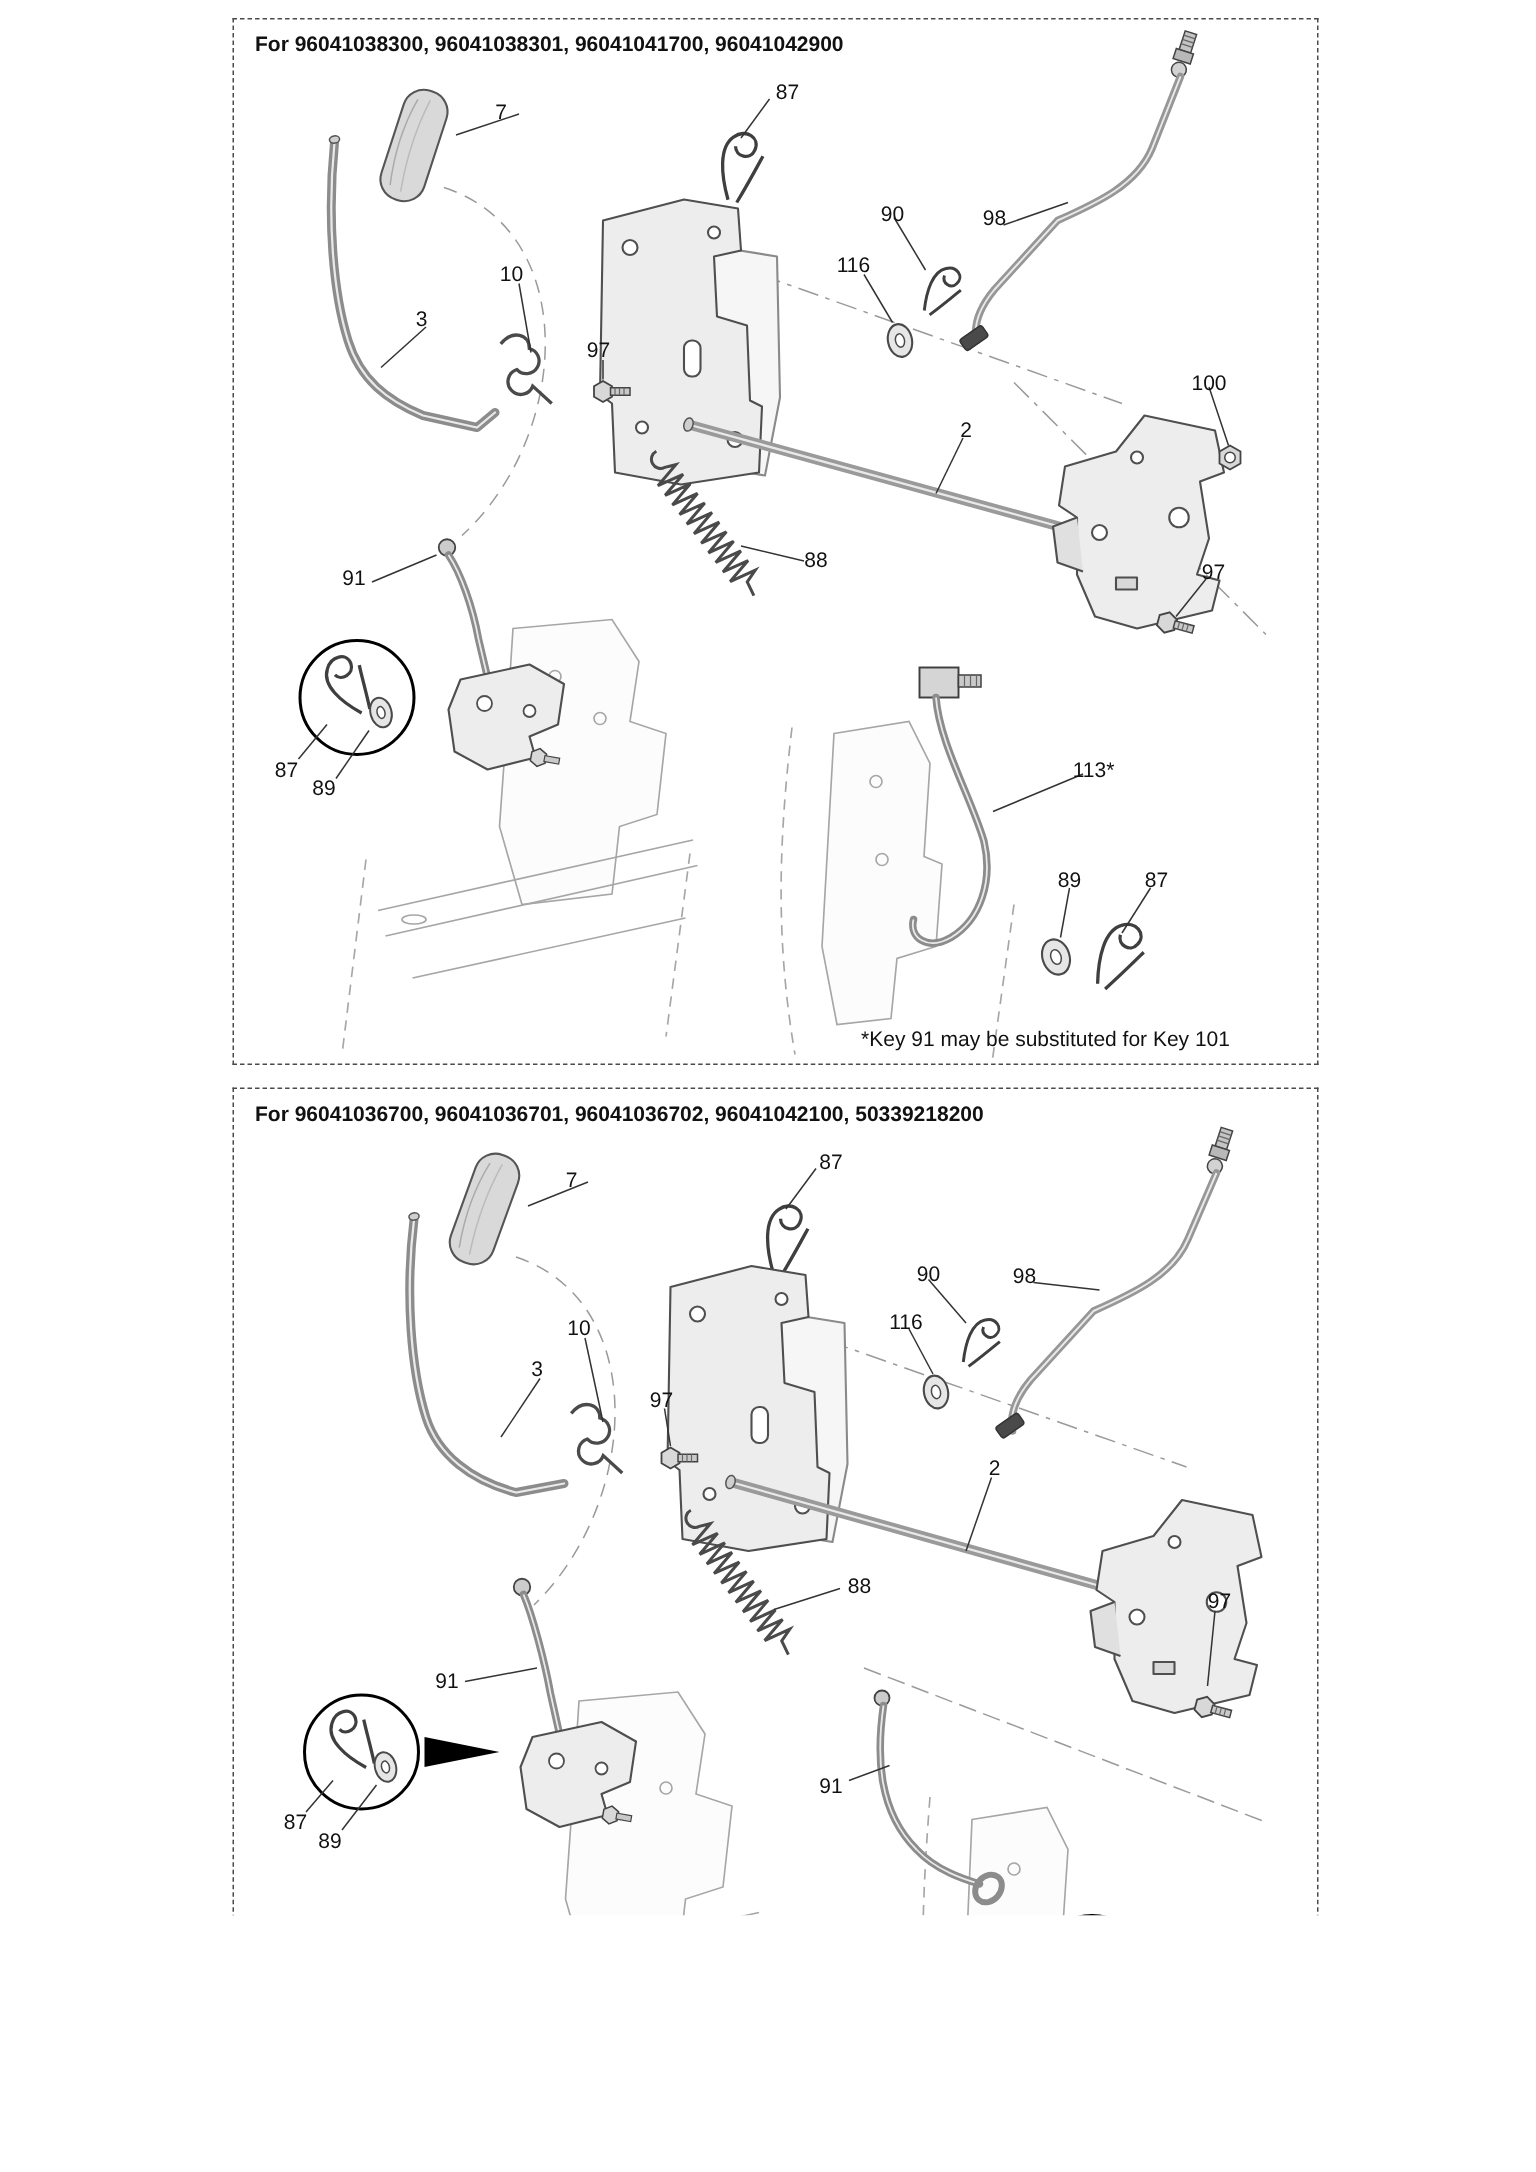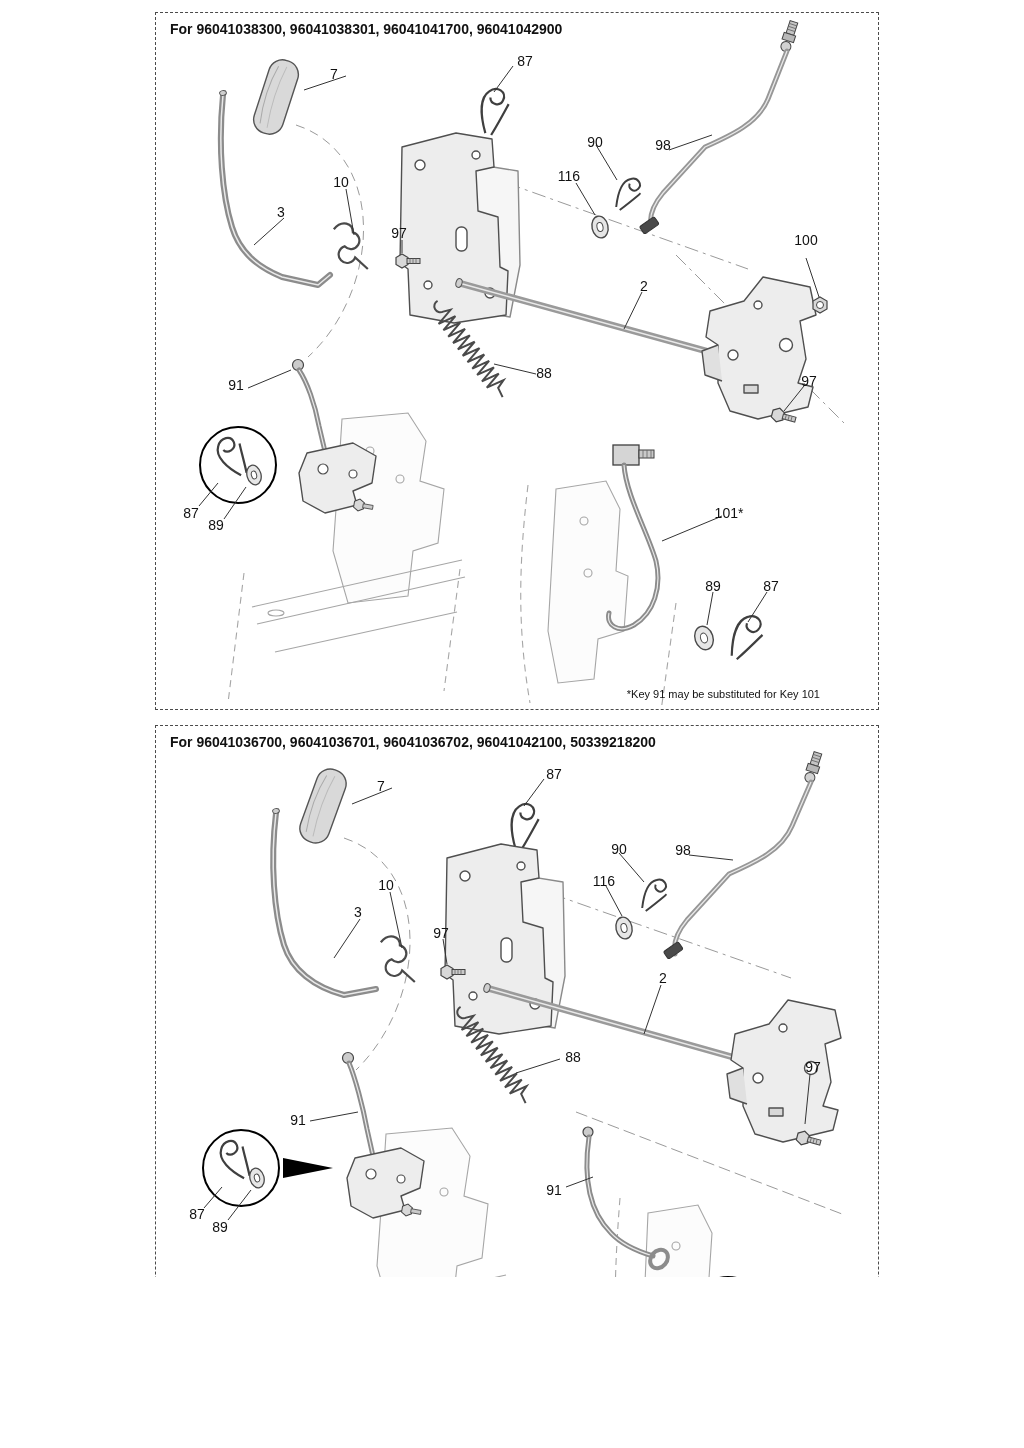--- a/index.html
+++ b/index.html
@@ -2,21 +2,21 @@
 <html><head>
 <meta charset="utf-8">
 <style>
   html,body{margin:0;padding:0;background:#fff;}
   .page{position:relative;width:1024px;height:1277px;background:#fff;
         font-family:"Liberation Sans","DejaVu Sans",sans-serif;color:#111;overflow:hidden;}
   .panel{position:absolute;border:1.5px dashed #4a4a4a;background:#fff;box-sizing:border-box;}
   .panel svg{position:absolute;left:0;top:0;}
   .panel-title{position:absolute;left:14px;top:8px;font-weight:bold;font-size:14px;white-space:nowrap;}
   .callout{position:absolute;transform:translate(-50%,-50%);font-size:14px;white-space:nowrap;}
-  .footnote{position:absolute;right:58px;bottom:9px;font-size:11px;}
+  .footnote{position:absolute;right:58px;bottom:9px;font-size:14px;}
 </style>
 </head>
 <body>
 
 <div class="page">
 
   <section class="panel" style="left:155px;top:12px;width:724px;height:698px">
 
     <svg width="721" height="695" viewBox="0 0 721 695">
 
@@ -203,27 +203,27 @@
 
     <div class="callout" style="left:178px;top:61px">7</div>
     <div class="callout" style="left:369px;top:48px">87</div>
     <div class="callout" style="left:439px;top:129px">90</div>
     <div class="callout" style="left:507px;top:132px">98</div>
     <div class="callout" style="left:413px;top:163px">116</div>
     <div class="callout" style="left:185px;top:169px">10</div>
     <div class="callout" style="left:125px;top:199px">3</div>
     <div class="callout" style="left:243px;top:220px">97</div>
     <div class="callout" style="left:488px;top:273px">2</div>
-    <div class="callout" style="left:650px;top:227px">100</div>
+    <div class="callout" style="left:650px;top:242px">100</div>
     <div class="callout" style="left:80px;top:372px">91</div>
     <div class="callout" style="left:388px;top:360px">88</div>
     <div class="callout" style="left:653px;top:368px">97</div>
     <div class="callout" style="left:35px;top:500px">87</div>
     <div class="callout" style="left:60px;top:512px">89</div>
-    <div class="callout" style="left:573px;top:500px">101*</div>
+    <div class="callout" style="left:573px;top:500px">113*</div>
     <div class="callout" style="left:557px;top:573px">89</div>
     <div class="callout" style="left:615px;top:573px">87</div>
 
     <div class="footnote">*Key 91 may be substituted for Key 101</div>
   </section>
 
   <section class="panel" style="left:155px;top:725px;width:724px;height:705px">
 
     <svg width="721" height="702" viewBox="0 0 721 702">
       <g stroke="#9a9a9a" stroke-width="1" fill="none">

